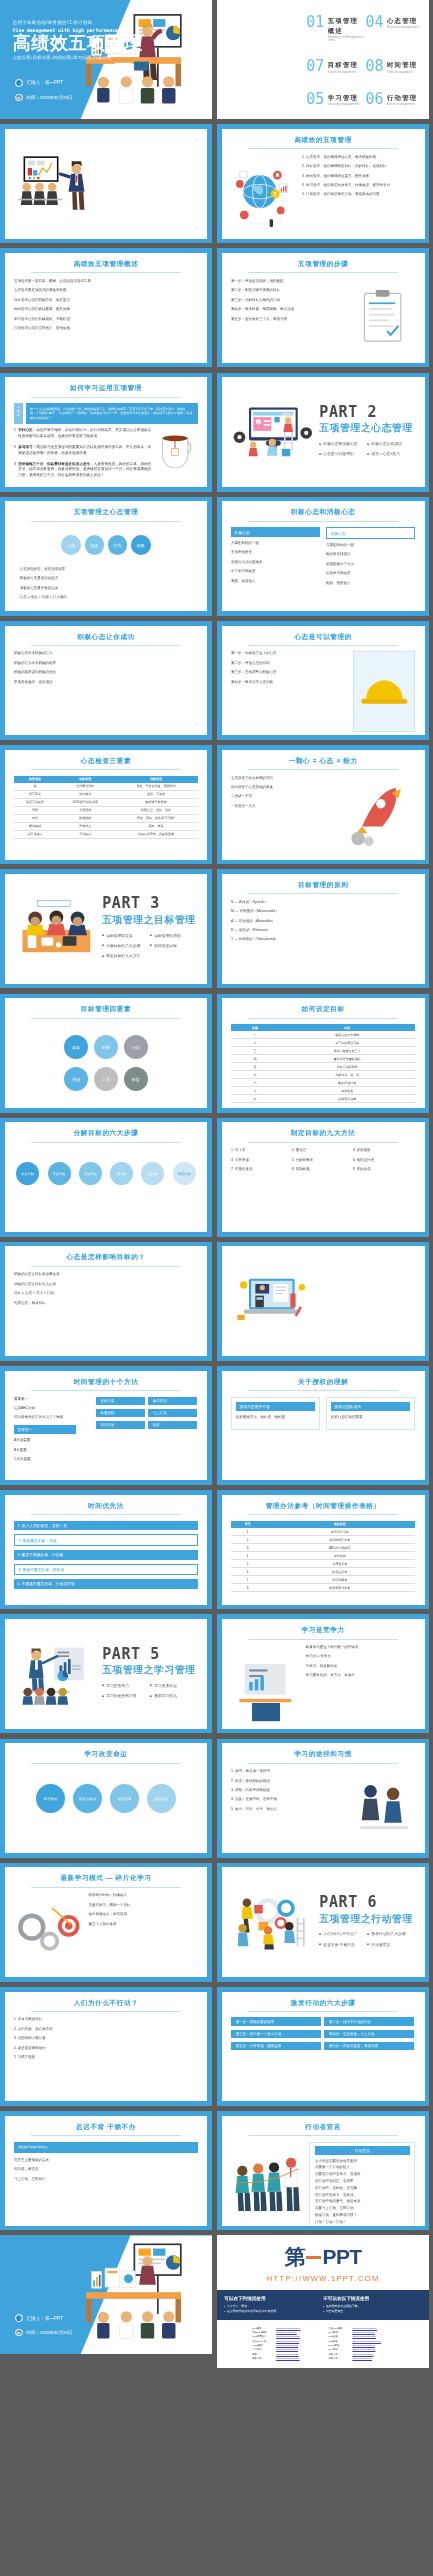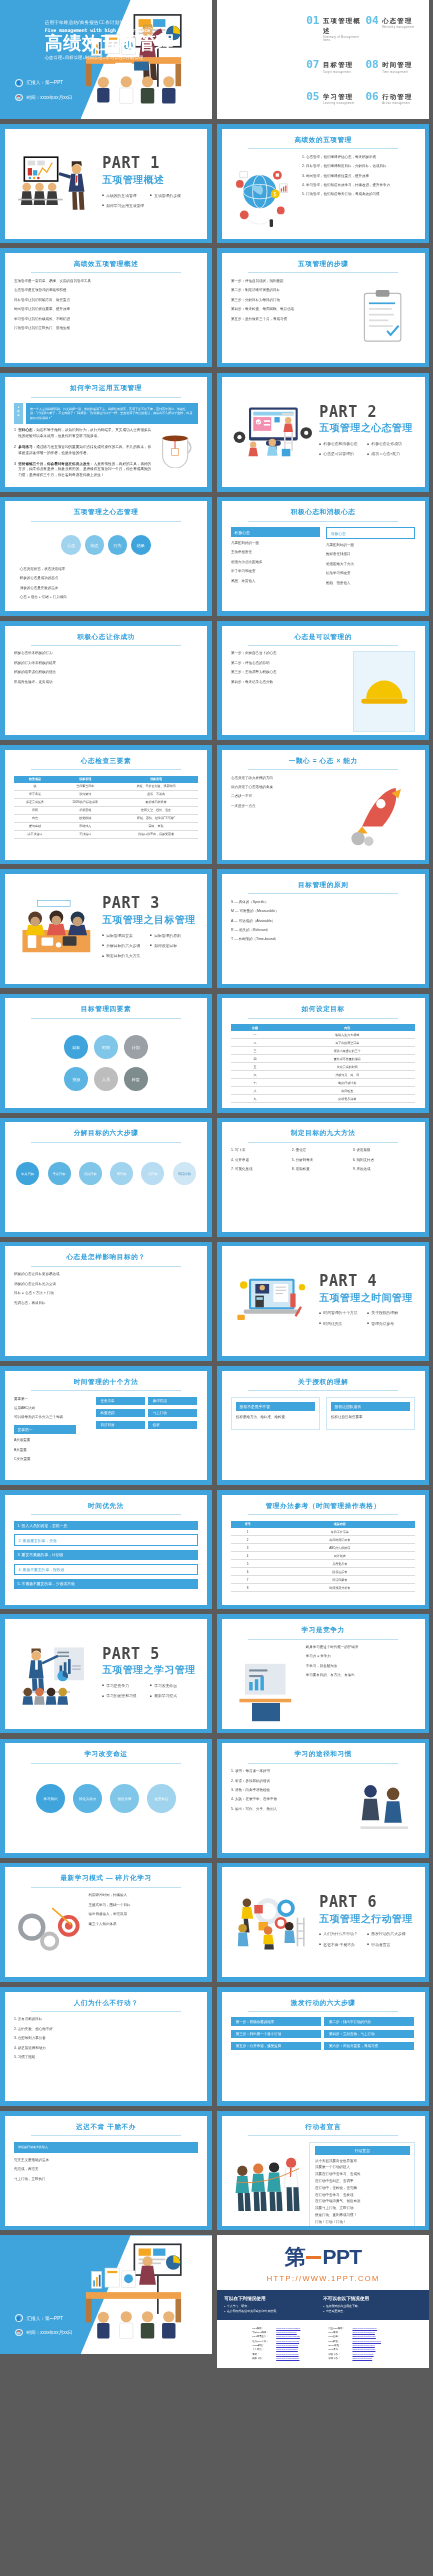--- a/index.html
+++ b/index.html
@@ -18,38 +18,38 @@
     position:absolute; left:4.6px; top:4.6px; right:4.6px; bottom:4.6px;
     background:#fff; overflow:hidden;
   }
   
   .cover { background:#3fa4dc; width:100%; height:100%; position:relative; }
   .cover .wedge {
     position:absolute; right:0; top:0; width:62%; height:100%; background:#fff;
     clip-path: polygon(38% 0, 100% 0, 100% 100%, 0% 100%);
   }
   .cover .art { position:absolute; right:1.2px; top:3.5px; width:62%; height:94%; }
-  .cover .ctext { position:absolute; left:12.7px; top:19.7px; z-index:4; color:#fff;margin-left:32px; }
+  .cover .ctext { position:absolute; left:12.7px; top:19.7px; z-index:4; color:#fff; }
   .cover .c-sub1 { font-size:4.6px; letter-spacing:0.2px; opacity:.95; }
   .cover .c-en { font-size:4.9px; font-weight:bold; letter-spacing:-0.1px; margin-top:2.3px; font-family:"DejaVu Sans Mono",monospace; }
   .cover .c-title { font-size:18px; font-weight:bold; letter-spacing:0.6px; margin-top:1.2px; line-height:1.05; }
   .cover .c-sub2 { font-size:4.3px; margin-top:2.3px; letter-spacing:0.1px; }
   .cover .meta { position:absolute; left:15px; top:79px; z-index:4; color:#fff; }
   .cover .meta div { display:flex; align-items:center; gap:4px; font-size:4.6px; margin-bottom:7px; }
   .ring { width:7.5px; height:7.5px; border:0.7px solid #fff; border-radius:50%;
           display:flex; align-items:center; justify-content:center; font-size:4px; }
   
   .toc { width:100%; height:100%; background:#fff; position:relative; }
   .toc .lpanel { position:absolute; left:0; top:0; width:40%; height:100%; background:#3fa4dc; }
   .toc .lpanel .ml { color:#fff; font-size:15px; font-weight:bold; letter-spacing:3.5px; text-align:center; margin-top:23px; }
   .toc .lpanel .cl { color:#fff; font-size:8.7px; text-align:center; letter-spacing:0.6px; margin-top:1.2px; }
   .toc .lpanel .pic { width:40px; height:36px; margin:8px auto 0; position:relative; }
   .toc .items { position:absolute; left:42%; top:15px; right:4.6px; display:flex; flex-wrap:wrap; }
   .toc .it { width:50%; margin-bottom:17.3px; display:flex; gap:3.5px; align-items:flex-start; }
-  .toc .num { color:#63c0e8; font-size:11px; font-weight:bold; font-family:"DejaVu Sans Mono",monospace; line-height:1; }
+  .toc .num { color:#63c0e8; font-size:15px; font-weight:normal; font-family:"DejaVu Sans Mono",monospace; line-height:1; }
   .toc .tt { font-size:6.4px; font-weight:bold; color:#3c3c3c; letter-spacing:1.2px; line-height:1.1; }
   .toc .te { font-size:2.6px; color:#8d8d8d; letter-spacing:0.3px; margin-top:1.2px; }
   
   .part { display:flex; height:100%; align-items:center; padding:0 9.3px; }
   .part .fig { width:46%; height:80%; position:relative; }
   .part .txt { width:54%; padding-left:3.5px; }
   .part .pn { font-size:15px; font-weight:bold; color:#4a4a4a; letter-spacing:0.6px;
               font-family:"DejaVu Sans Mono",monospace; }
   .part .pt { font-size:9.8px; font-weight:bold; color:#3fa4dc; margin-top:1.7px; letter-spacing:0.6px; }
   .part .blt { display:flex; flex-wrap:wrap; margin-top:5.8px; }
@@ -221,29 +221,20 @@
           <circle cx="118" cy="32" r="9" fill="#e9b376"></circle>
               <path d="M109 29 q9 -13 19 -2 l-1 -10 -18 0z" fill="#3b2b20"></path>
           <path d="M108 41 h20 l5 34 h-30z" fill="#2c3e6b"></path>
               <rect x="116" y="41" width="5" height="22" fill="#fff"></rect>
           <path d="M117 44 l3 0 -1 14 -2 0z" fill="#d0342c"></path>
           <path d="M108 44 l-22 -6 -2 5 22 7z" fill="#2c3e6b"></path>
           <path d="M110 75 h8 l2 34 h-9z" fill="#5a3e2b"></path>
               <path d="M122 75 h9 l2 34 h-9z" fill="#5a3e2b"></path>
         </svg>
       </div>
-      <div class="txt">
-        <div class="pn">PART 1</div>
-        <div class="pt">五项管理概述</div>
-        <div class="blt">
-          <span>高绩效的五项管理</span>
-          <span>五项管理的步骤</span>
-          <span>如何学习运用五项管理</span>
-        </div>
-      </div>
     </div>
   </div>
     </div>
 
   <div class="slide">
       <div class="inner">
     <div class="ct">
       <h3>高绩效的五项管理</h3>
       <div class="rule"></div>
       <div class="body">
@@ -781,30 +772,20 @@
           <rect x="84" y="39" width="20" height="2" fill="#ccc"></rect>
               <rect x="84" y="45" width="14" height="2" fill="#ccc"></rect>
           <rect x="46" y="50" width="16" height="22" fill="#3b3b3b"></rect>
               <rect x="48" y="53" width="12" height="5" fill="#9fd3ee"></rect>
           <rect x="112" y="46" width="10" height="26" fill="#e0584b"></rect>
           <circle cx="24" cy="30" r="7" fill="#f5c400"></circle>
               <circle cx="134" cy="34" r="6" fill="#f5c400"></circle>
           <rect x="12" y="86" width="14" height="10" rx="2" fill="#f5a623"></rect>
           <path d="M120 88 l10 -18 4 2 -10 18z" fill="#e0584b"></path>
         </svg>
-      </div>
-      <div class="txt">
-        <div class="pn">PART 4</div>
-        <div class="pt">五项管理之时间管理</div>
-        <div class="blt">
-          <span>时间管理的十个方法</span>
-          <span>关于授权的理解</span>
-          <span>时间优先法</span>
-          <span>管理办法参考</span>
-        </div>
       </div>
     </div>
   </div>
     </div>
 
   <div class="slide">
       <div class="inner">
     <div class="ct">
       <h3>时间管理的十个方法</h3>
       <div class="rule"></div>

